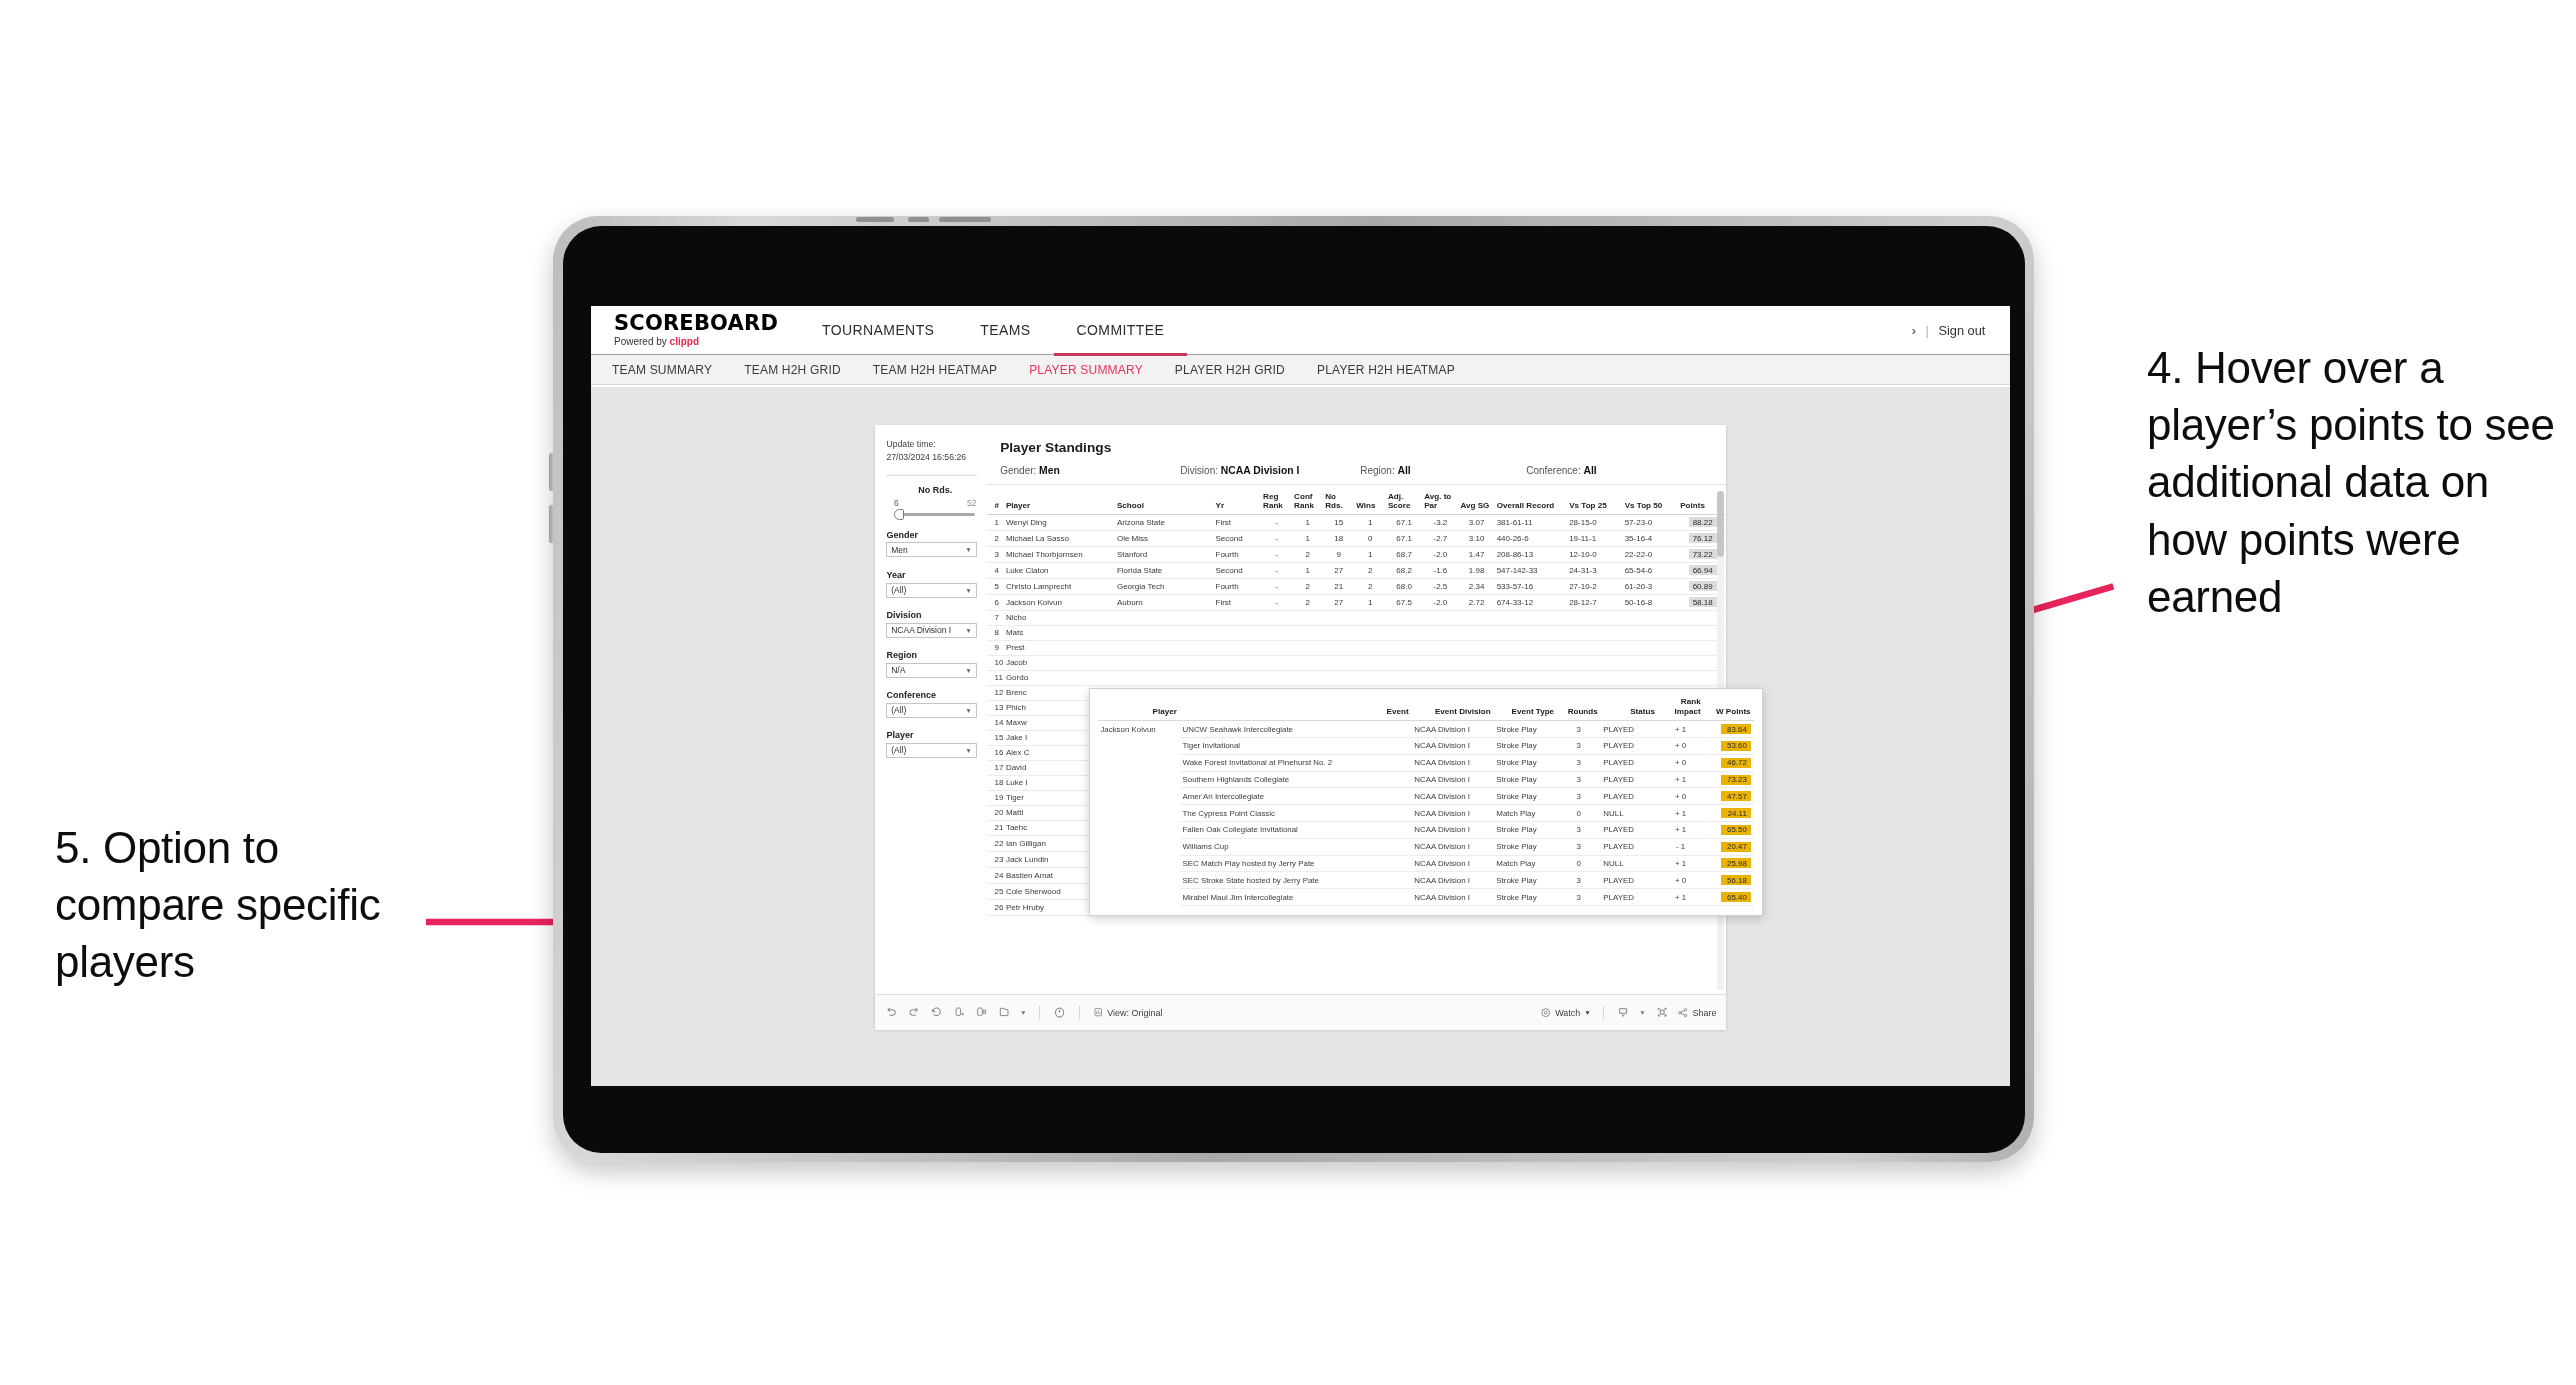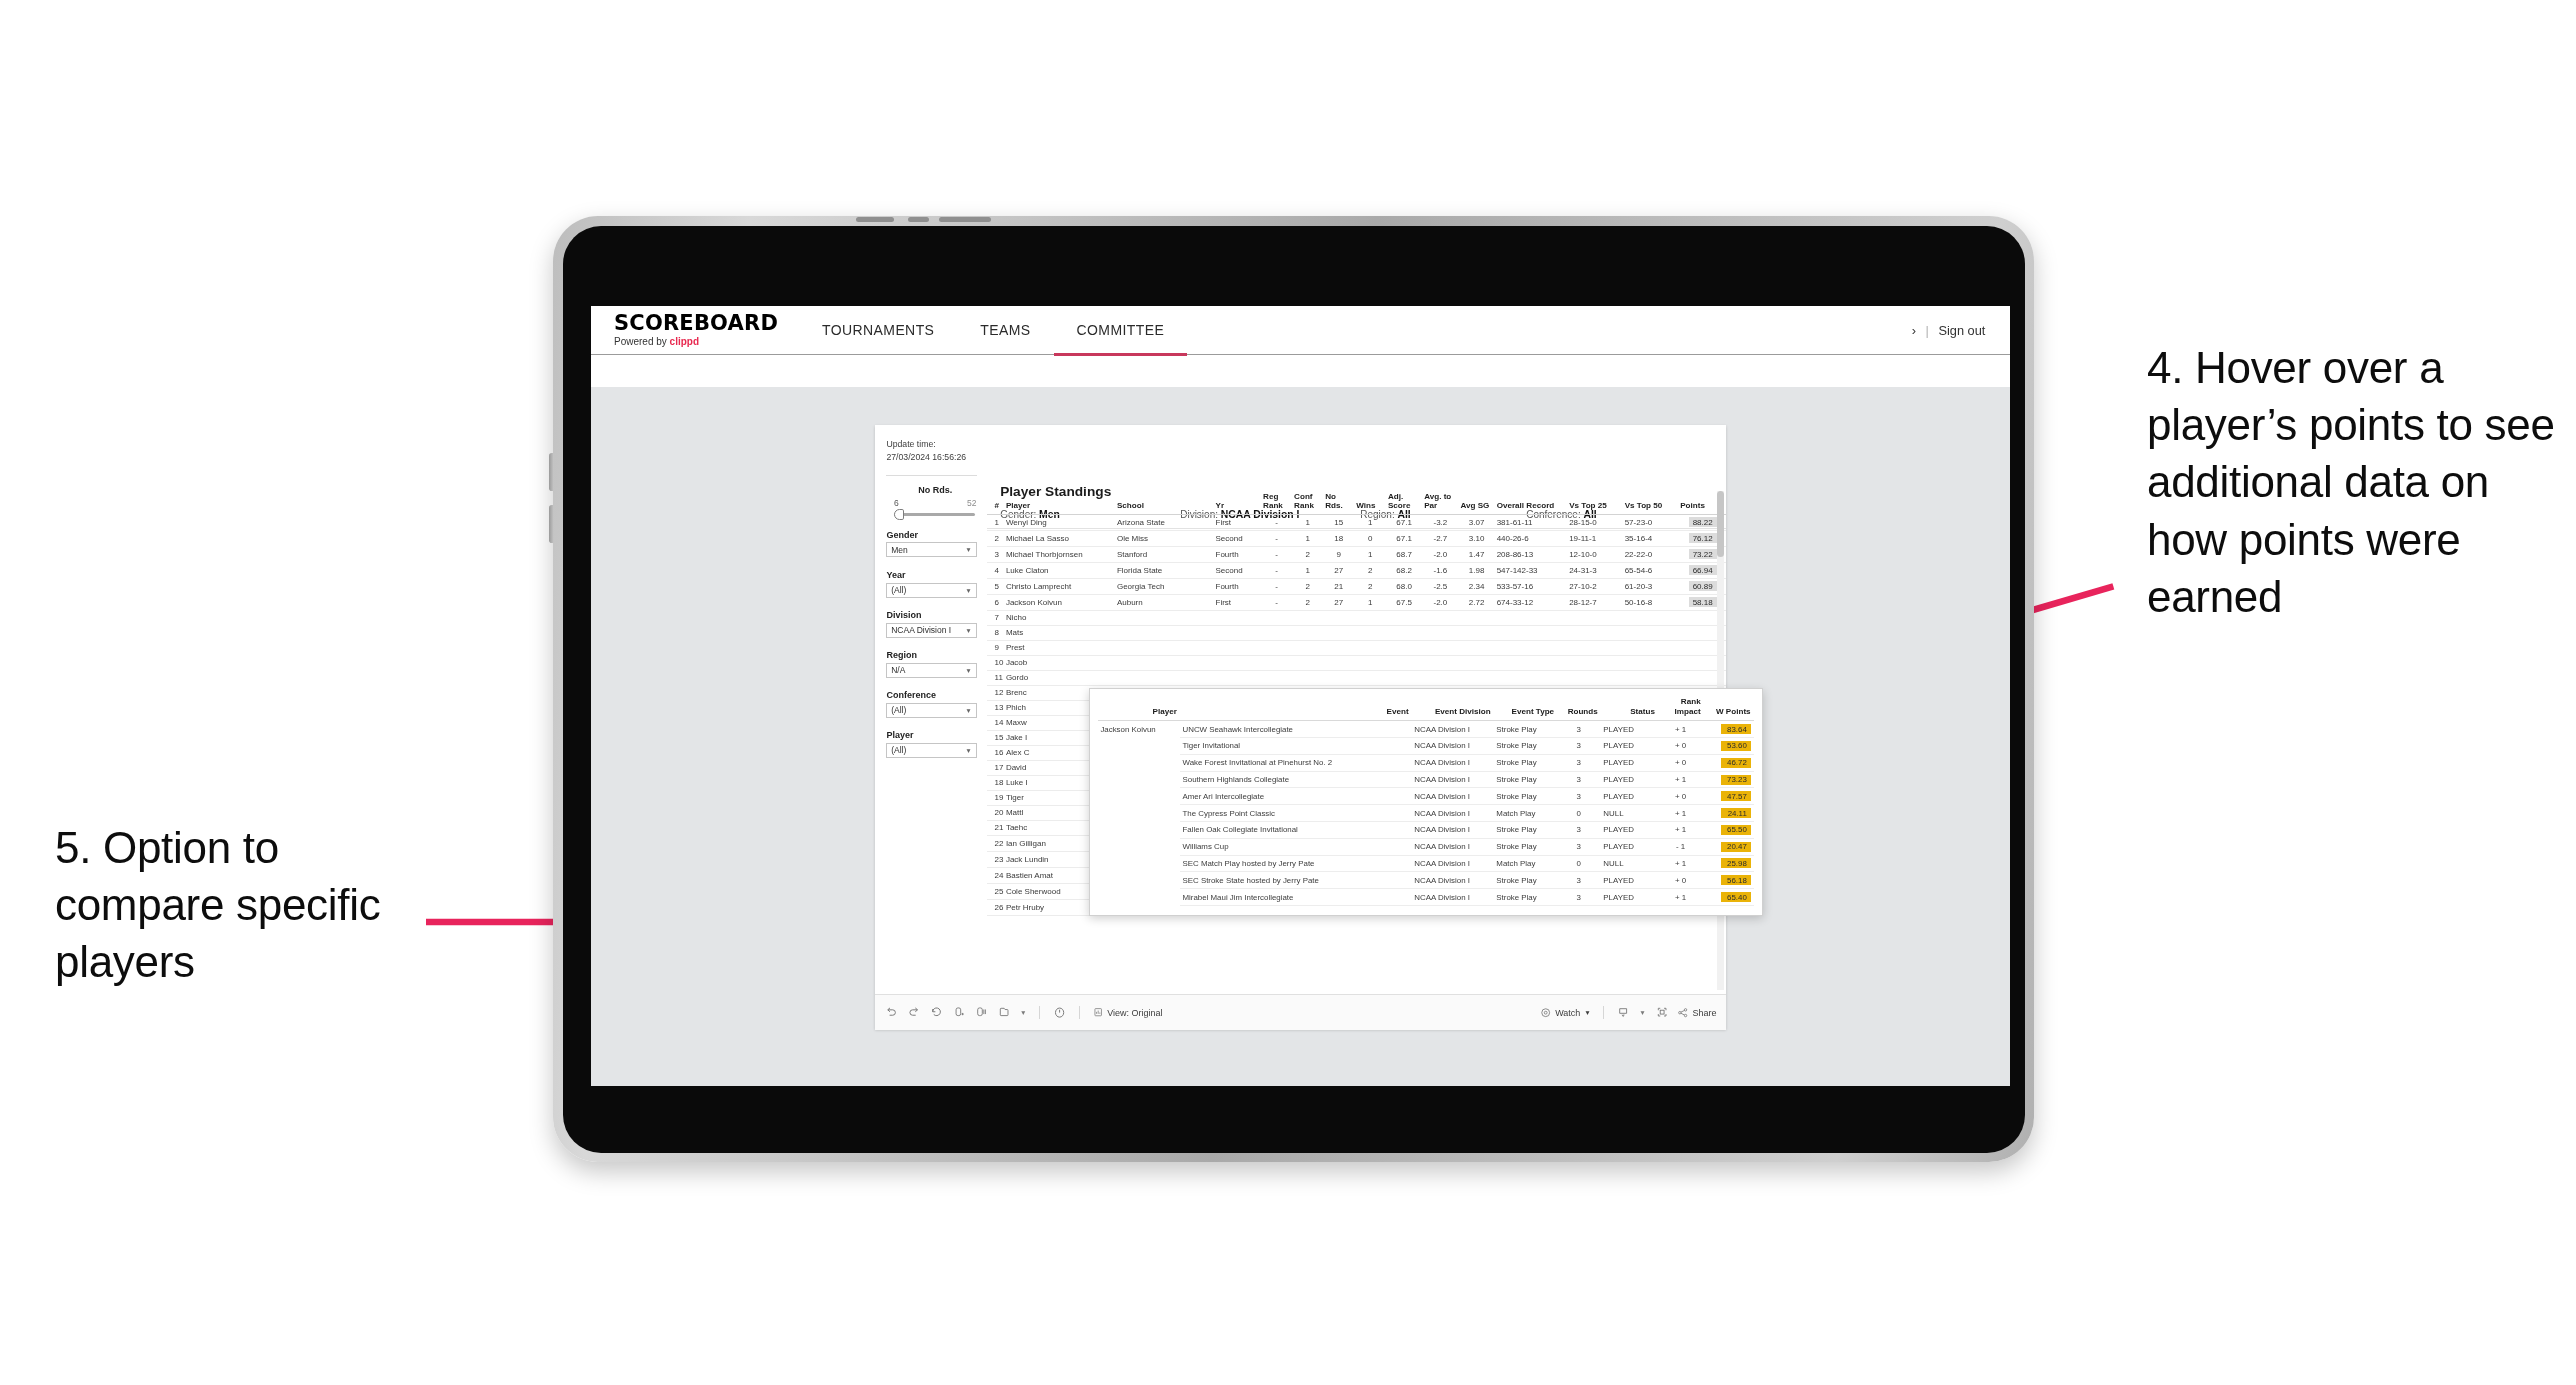--- a/index.html
+++ b/index.html
@@ -155,21 +155,21 @@
     border-radius: 1.9px; margin-top: 4.7px; margin-right: 1.9px; cursor: pointer;
   }
   #slider-thumb {
     position: absolute; left: 0; top: -3.8px;
     width: 10.4px; height: 11.4px; background: #ffffff;
     border: 1.3px solid #7d7d7d; border-radius: 5.7px 1.9px 1.9px 5.7px;
   }
 
   
   #viz-main { flex: 1; min-width: 0; position: relative; background: #fff; }
-  #viz-title { font-size: 13.7px; font-weight: 700; color: #1b1b1b; padding: 15px 0 0 13.2px; margin-top: 44px; }
+  #viz-title { font-size: 13.7px; font-weight: 700; color: #1b1b1b; padding: 15px 0 0 13.2px; }
   #viz-meta {
     display: flex; padding: 9.5px 0 8.5px 13.2px;
     font-size: 10px; color: #555;
     border-bottom: 0.9px solid #e2e2e2;
   }
   #viz-meta .meta-item { width: 180px; }
   #viz-meta .meta-item:nth-child(3) { width: 166px; }
   #viz-meta b { color: #111; font-weight: 700; font-size: 10.4px; }
 
   
@@ -317,20 +317,28 @@
     <div class="topnav-item">TEAMS</div>
     <div class="topnav-item active">COMMITTEE</div>
 
     <div id="topnav-right">
       <span>›</span>
       <span class="sep">|</span>
       <span>Sign out</span>
     </div>
   </div>
 
+  <div id="subnav">
+    <div class="subnav-item">TEAM SUMMARY</div>
+    <div class="subnav-item">TEAM H2H GRID</div>
+    <div class="subnav-item">TEAM H2H HEATMAP</div>
+    <div class="subnav-item active">PLAYER SUMMARY</div>
+    <div class="subnav-item">PLAYER H2H GRID</div>
+    <div class="subnav-item">PLAYER H2H HEATMAP</div>
+  </div>
 
   <div id="content-area">
 
     <div id="viz-card">
       <div id="viz-body">
 
         <div id="viz-sidebar">
           <div id="update-time">
             <div>Update time:</div>
             <div>27/03/2024 16:56:26</div>

